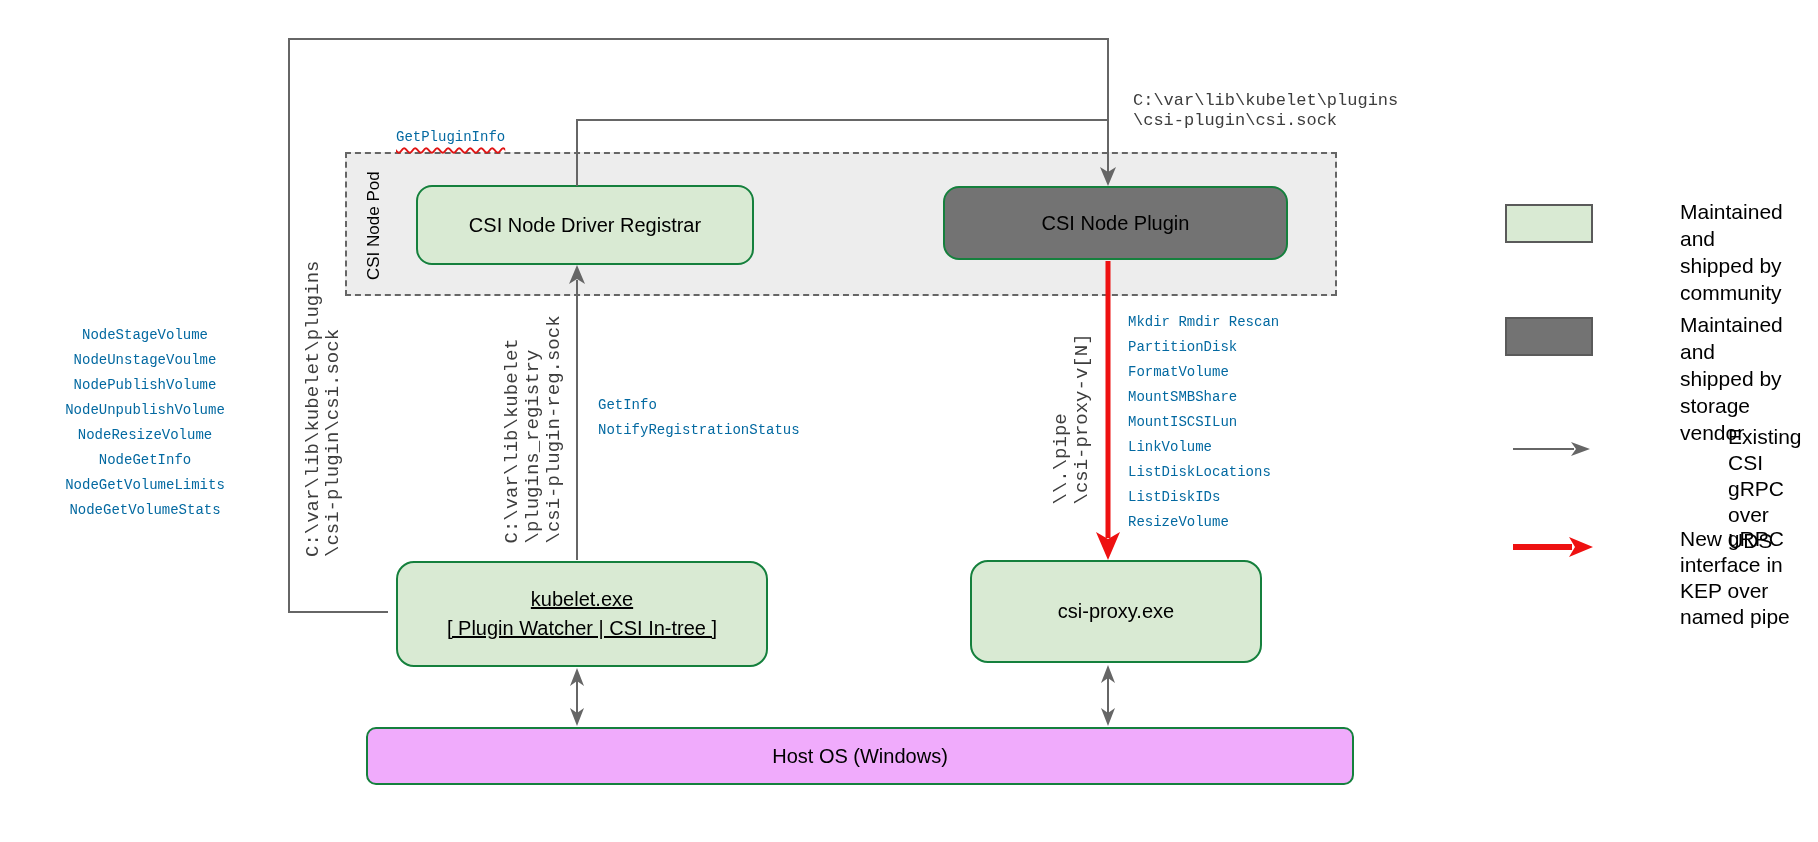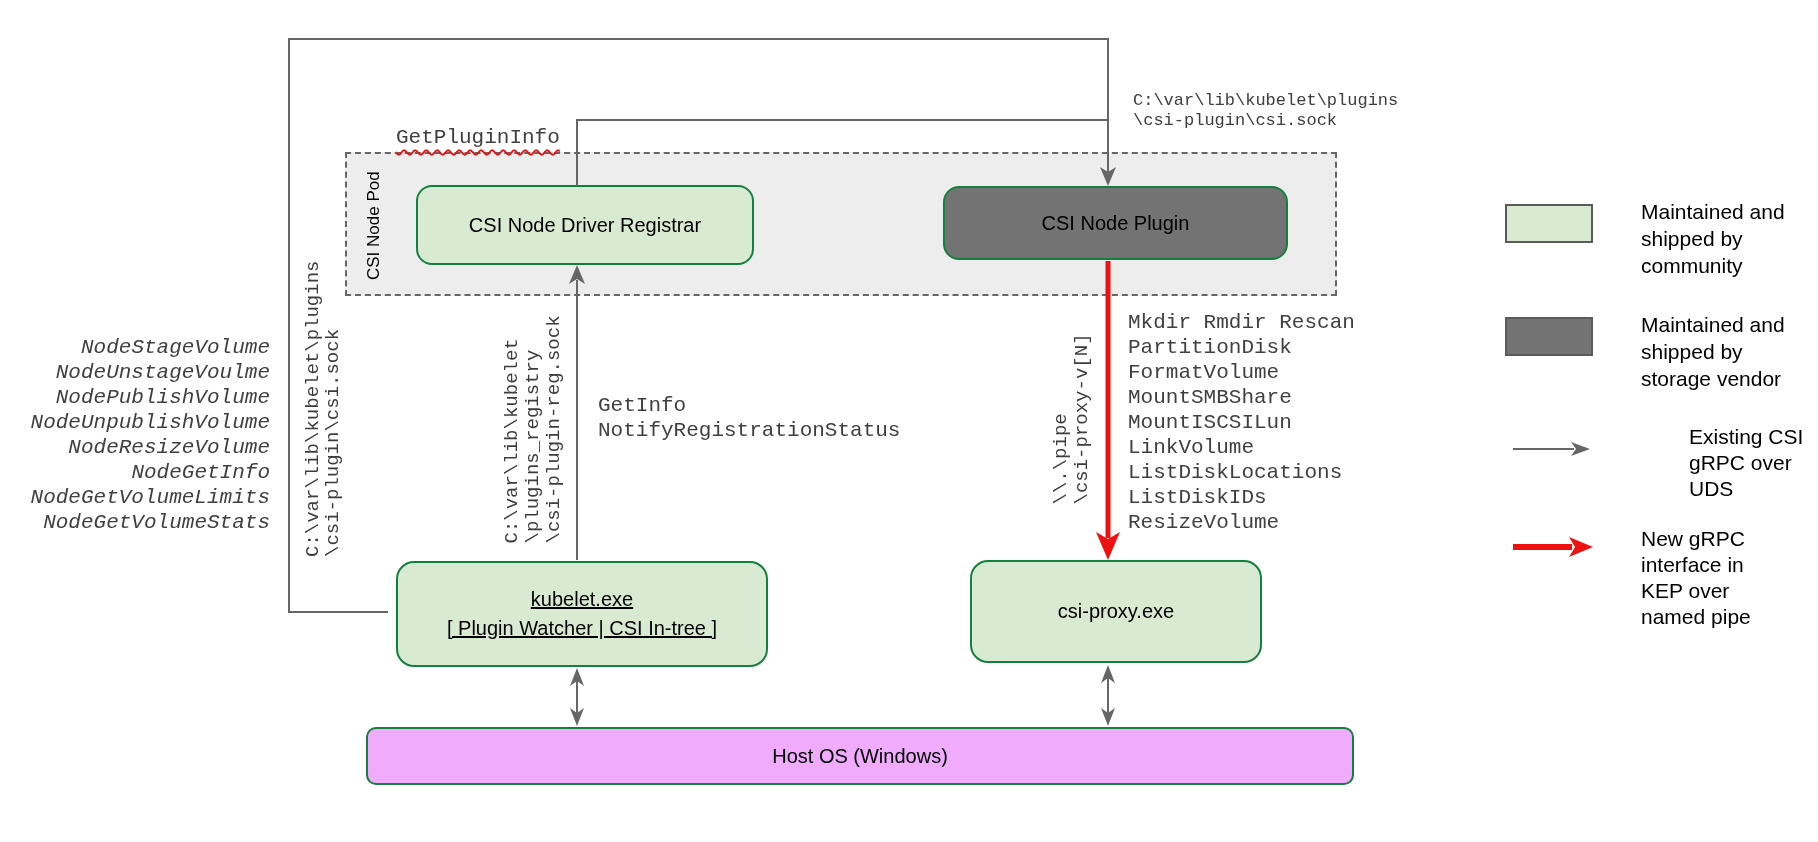--- a/index.html
+++ b/index.html
@@ -15,43 +15,43 @@
         font-size:20px;color:#000;text-align:center;margin-left:8px;}
   .green{background:#d9ead3;}
   .yellow{background:#737373;text-align:right;}
   .blue{background:#f0abfc;}
   .registrar{left:408px;top:185px;width:338px;height:80px;border-radius:16px;}
   .plugin{left:935px;top:186px;width:345px;height:74px;border-radius:16px;}
   .kubelet{left:388px;top:561px;width:372px;height:106px;border-radius:18px;line-height:29px;text-decoration:underline;}
   .csiproxy{left:962px;top:560px;width:292px;height:103px;border-radius:18px;}
   .hostos{left:358px;top:727px;width:988px;height:58px;border-radius:10px;}
   
-  .mono{font-family:"Liberation Mono","DejaVu Sans Mono",monospace;color:#404040;
-        font-size:21px;line-height:25px;white-space:pre-line;z-index:2;}
+  .mono{font-family:"Liberation Mono","DejaVu Sans Mono",monospace;color:#0369a1;
+        font-size:14px;line-height:25px;white-space:pre-line;z-index:2;}
   .mono-sm{font-family:"Liberation Mono","DejaVu Sans Mono",monospace;color:#3d3d3d;
         font-size:17px;line-height:20px;white-space:pre-line;z-index:2;}
   .rot{font-family:"Liberation Mono","DejaVu Sans Mono",monospace;color:#3d3d3d;
        font-size:19px;line-height:21px;white-space:pre;transform:rotate(-90deg);z-index:2;}
-  .leftlist{left:20px;top:335px;width:250px;text-align:right;font-style:italic;}
+  .leftlist{left:20px;top:323px;width:250px;text-align:center;}
   .proxylist{left:1128px;top:310px;}
   .reginfo{left:598px;top:393px;}
   .gpi{left:396px;top:125px;width:166px;
        text-decoration:underline wavy #e01414;text-decoration-thickness:2px;
        text-underline-offset:6px;text-decoration-skip-ink:none;}
   .topsock{left:1133px;top:91px;}
   .rotA{left:175px;top:389px;width:296px;height:40px;line-height:20px;}
   .rotB{left:419px;top:398px;width:228px;height:63px;}
   .rotC{left:986px;top:398px;width:171px;height:42px;}
   .podlabel{left:319px;top:215px;width:110px;height:20px;font-size:17px;color:#000;
             transform:rotate(-90deg);z-index:2;white-space:nowrap;}
   
   .swatch{width:88px;height:39px;border:2px solid #5a5a5a;box-sizing:border-box;z-index:2;}
   .sw-green{left:1505px;top:204px;}
   .sw-yellow{left:1505px;top:317px;}
-  .legtext{left:1641px;font-size:21px;line-height:27px;color:#000;white-space:pre-line;z-index:2;}
+  .legtext{left:1680px;font-size:21px;line-height:27px;color:#000;white-space:pre-line;z-index:2;}
   .legtext.arrows{line-height:26px;}
   svg.wires{position:absolute;left:0;top:0;z-index:4;pointer-events:none;}
 </style>
 </head>
 <body>
 
 <div class="canvas">
 
   <div class="abs pod"></div>
   <div class="abs podlabel">CSI Node Pod</div>

